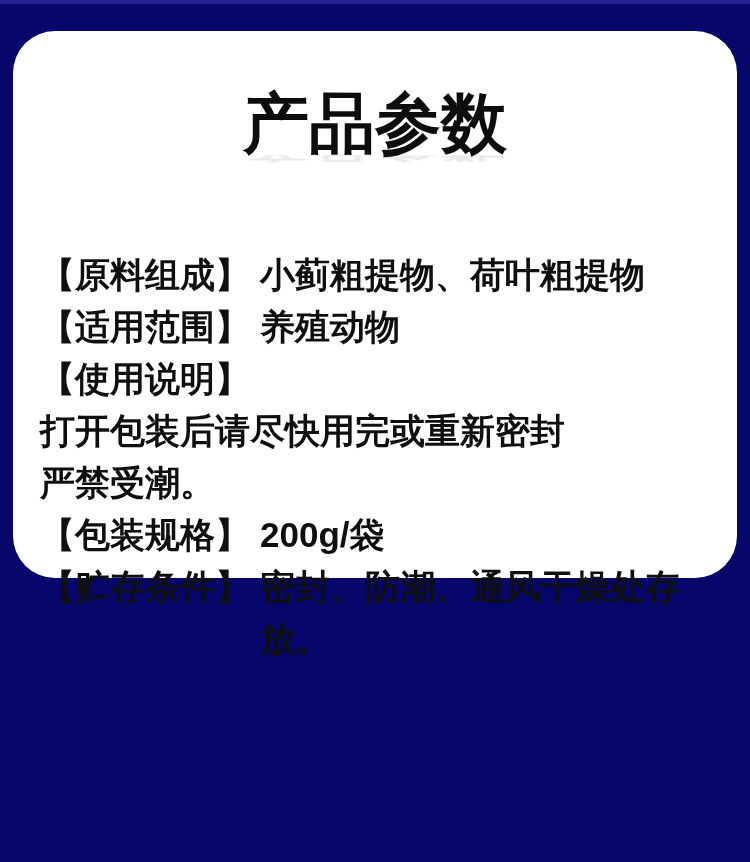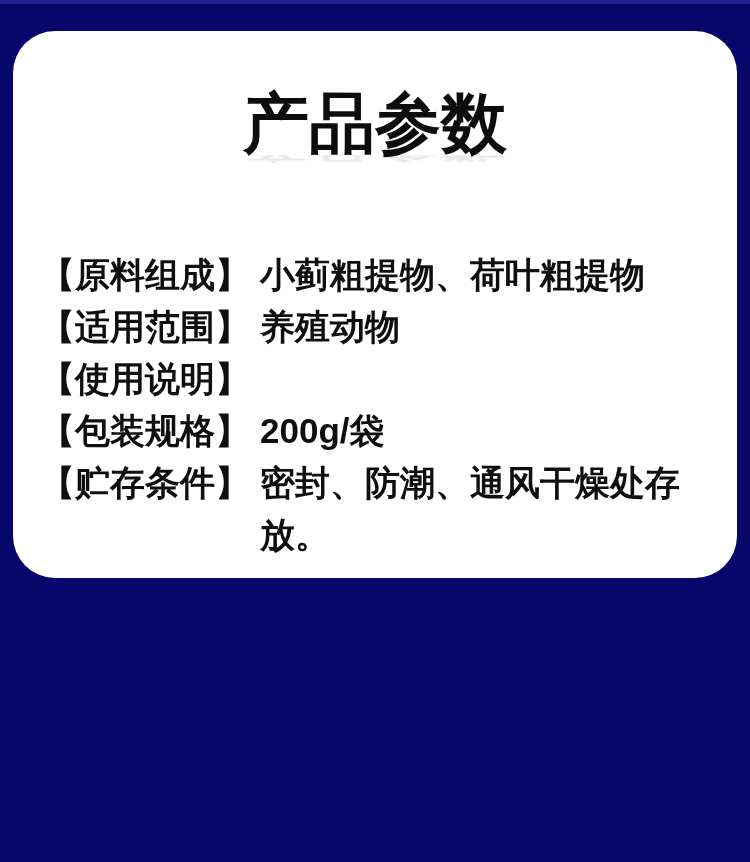--- a/index.html
+++ b/index.html
@@ -99,20 +99,22 @@
     <div class="spec-row">
       <span class="spec-label">【适用范围】</span>
       <span class="spec-value">养殖动物</span>
     </div>
 
     <div class="spec-row">
       <span class="spec-label">【使用说明】</span>
     </div>
 
     <div class="spec-row">
+      <span class="spec-value">打开包装后请尽快用完或重新密封
+严禁受潮。</span>
     </div>
 
     <div class="spec-row">
       <span class="spec-label">【包装规格】</span>
       <span class="spec-value">200g/袋</span>
     </div>
 
     <div class="spec-row">
       <span class="spec-label">【贮存条件】</span>
       <span class="spec-value">密封、防潮、通风干燥处存放。</span>

